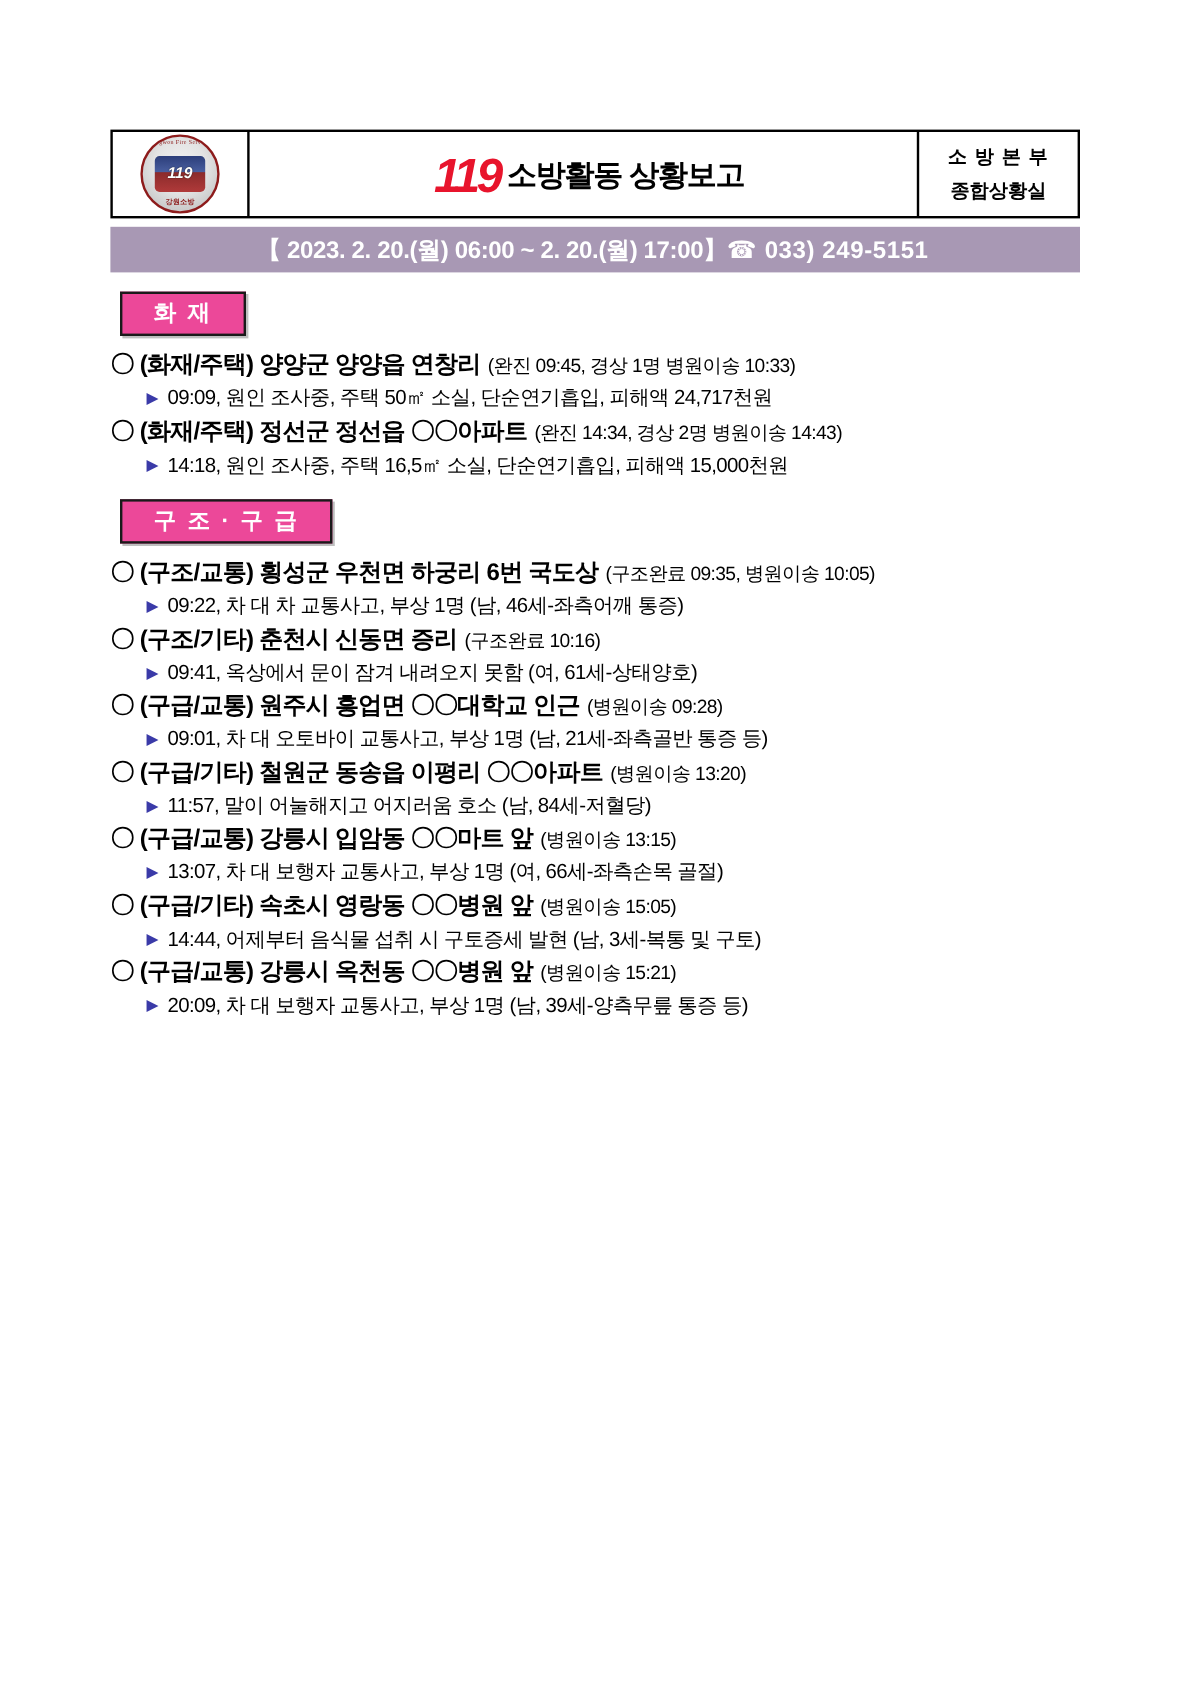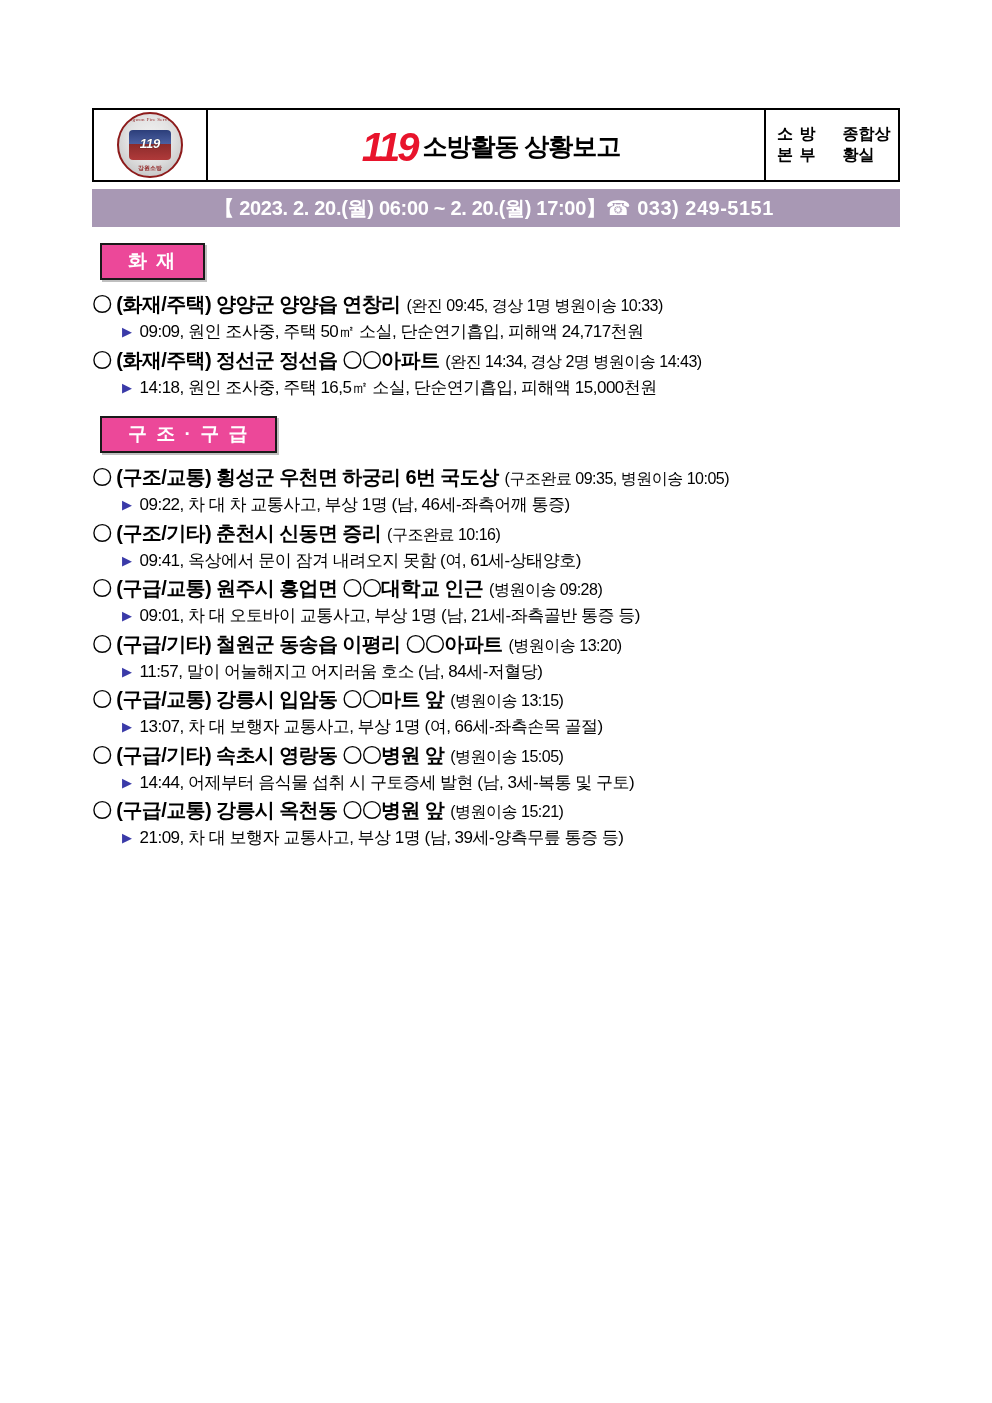--- a/index.html
+++ b/index.html
@@ -117,26 +117,25 @@
     font-size: 25px;
     font-weight: bold;
     letter-spacing: -1px;
     line-height: 1;
     position: relative;
     top: 1px;
   }
   .header-office {
     width: 132px;
     display: flex;
-    flex-direction: row;
+    flex-direction: column;
     align-items: center;
     justify-content: center;
     gap: 7px;
     box-sizing: border-box;
-    padding-left: 11px;
   }
   .header-office div {
     font-size: 16px;
     font-weight: bold;
     letter-spacing: 1px;
   }
   .header-office .office2 { letter-spacing: 0px; }
 
   
   .period-bar {
@@ -347,20 +346,20 @@
         </div>
       </div>
 
       <div class="entry">
         <div class="entry-head">
           <span>〇 (구급/교통) 강릉시 옥천동 〇〇병원 앞</span>
           <span class="note">(병원이송 15:21)</span>
         </div>
         <div class="entry-sub">
           <span class="tri">▶</span>
-          <span>21:09, 차 대 보행자 교통사고, 부상 1명 (남, 39세-양측무릎 통증 등)</span>
+          <span>20:09, 차 대 보행자 교통사고, 부상 1명 (남, 39세-양측무릎 통증 등)</span>
         </div>
       </div>
 
     </div>
   </div>
 
 </div>
 
 </body></html>

